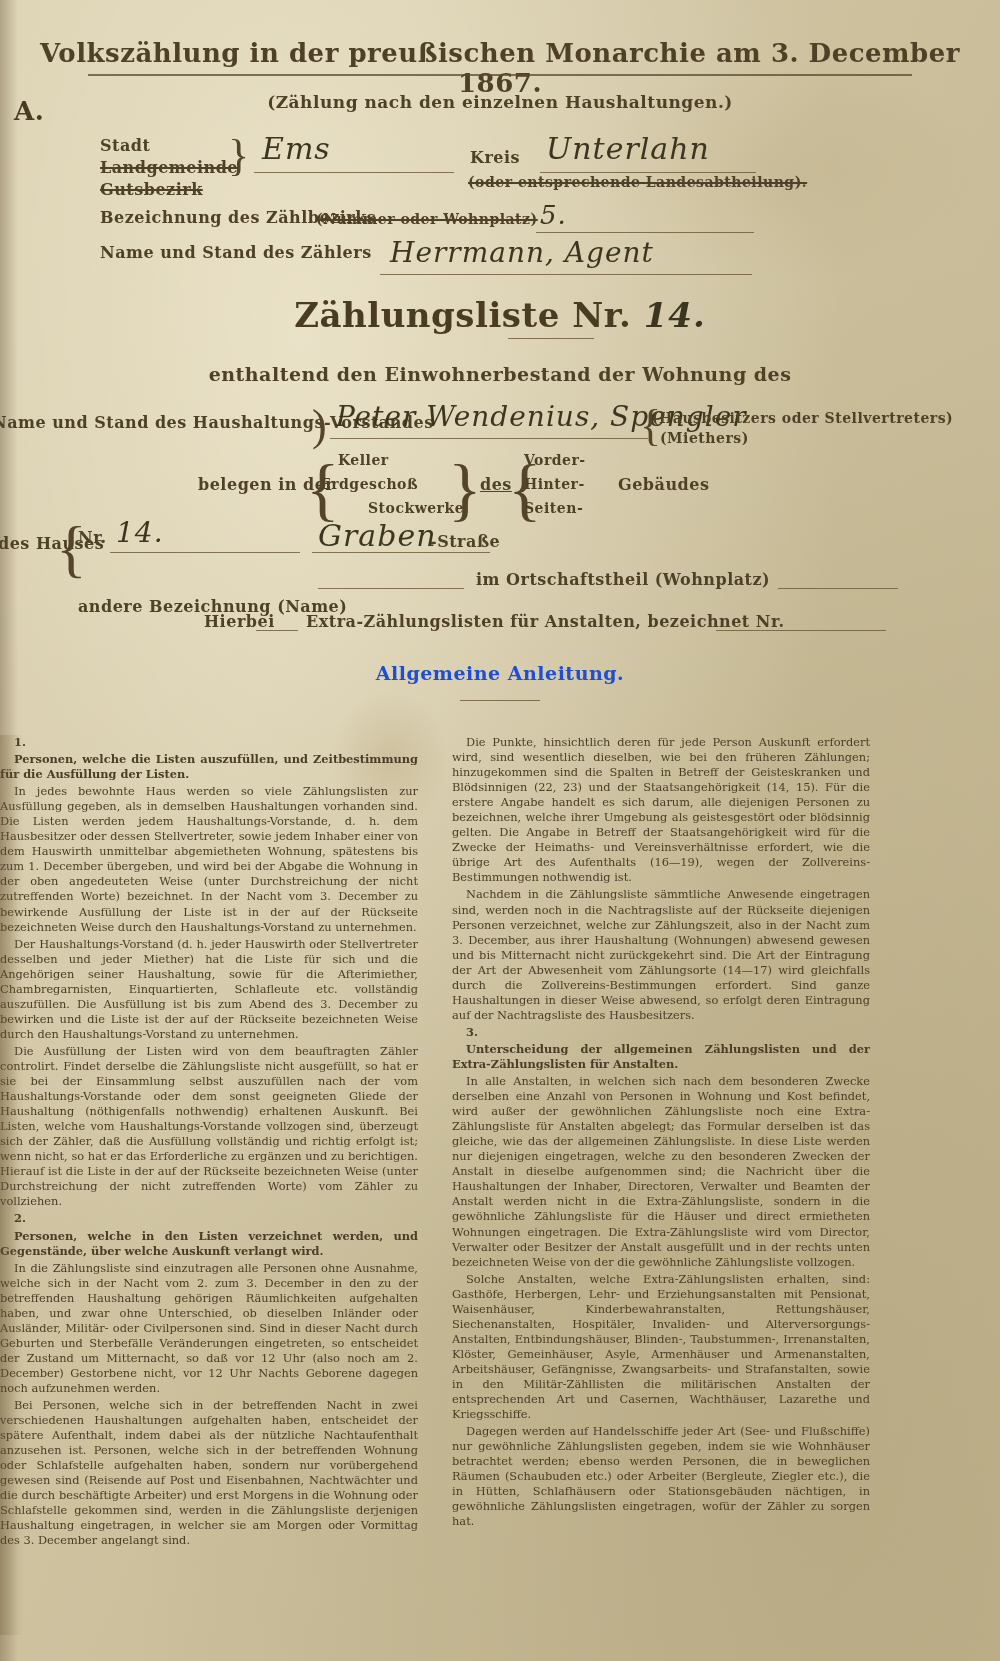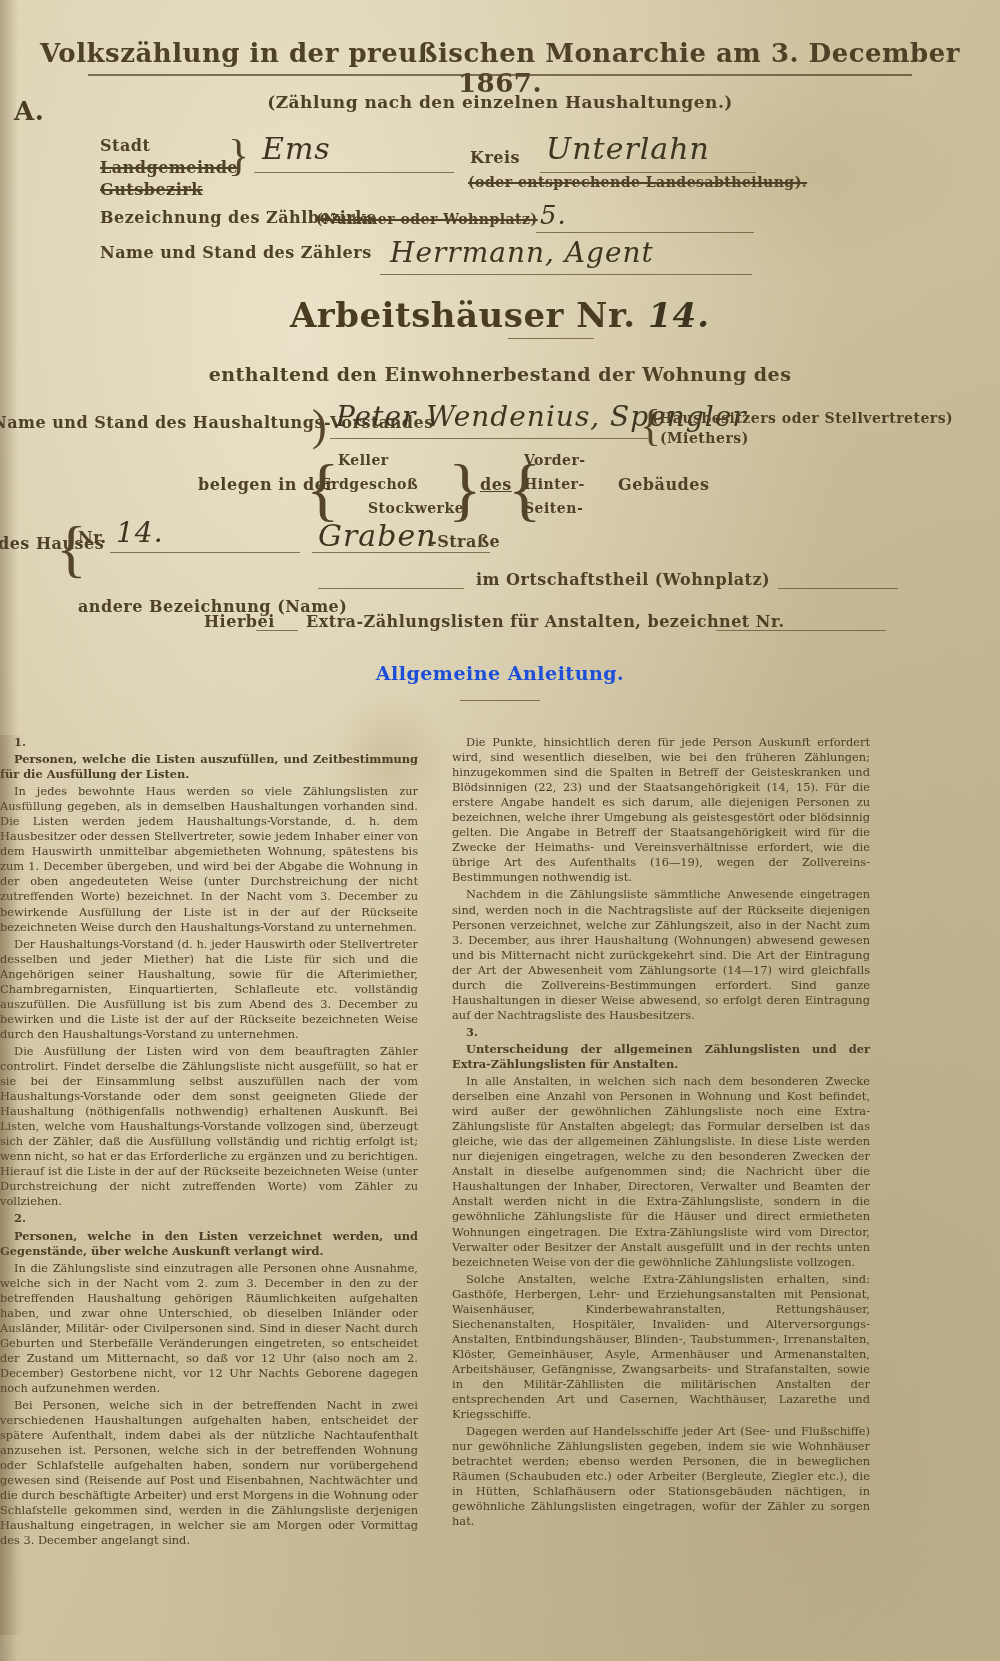--- a/index.html
+++ b/index.html
@@ -111,21 +111,21 @@
   <div class="lbl fr" style="left:100px;top:208px;">Bezeichnung des Zählbezirks</div>
   <div class="lbl-s fr strike" style="left:316px;top:211px;text-align:center;">(Nummer oder Wohnplatz)</div>
   <div class="hand" style="position:absolute;left:540px;top:200px;font-size:26px;">5.</div>
   <div class="ul" style="left:536px;top:232px;width:218px;"></div>
 
   <div class="lbl fr" style="left:100px;top:243px;">Name und Stand des Zählers</div>
   <div class="hand" style="position:absolute;left:390px;top:236px;font-size:28px;">Herrmann, Agent</div>
   <div class="ul" style="left:380px;top:274px;width:372px;"></div>
 
   <div class="bigZ fr">
-    <span>Arbeitshäuser Nr.</span>
+    <span>Zählungsliste Nr.</span>
     <span class="hand" style="font-size:34px;">14.</span>
   </div>
   <div class="ul" style="left:508px;top:338px;width:86px;"></div>
 
   <div class="encl fr">enthaltend den Einwohnerbestand der Wohnung des</div>
 
   <div class="lbl fr" style="left:-8px;top:413px;">Name und Stand des Haushaltungs-Vorstandes</div>
   <div class="brace" style="left:312px;top:400px;">)</div>
   <div class="hand" style="position:absolute;left:336px;top:400px;font-size:28px;">Peter Wendenius, Spengler</div>
   <div class="ul" style="left:330px;top:438px;width:318px;"></div>

